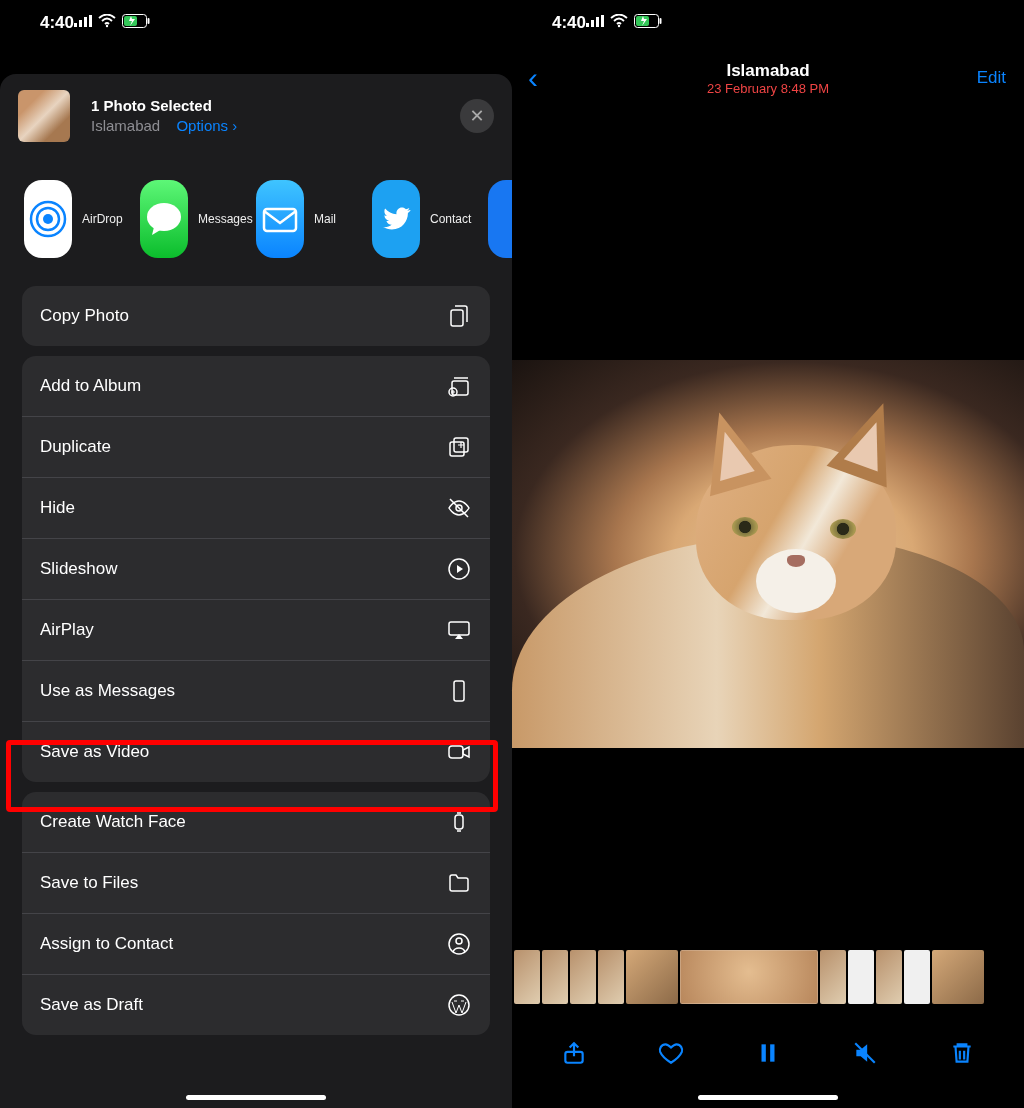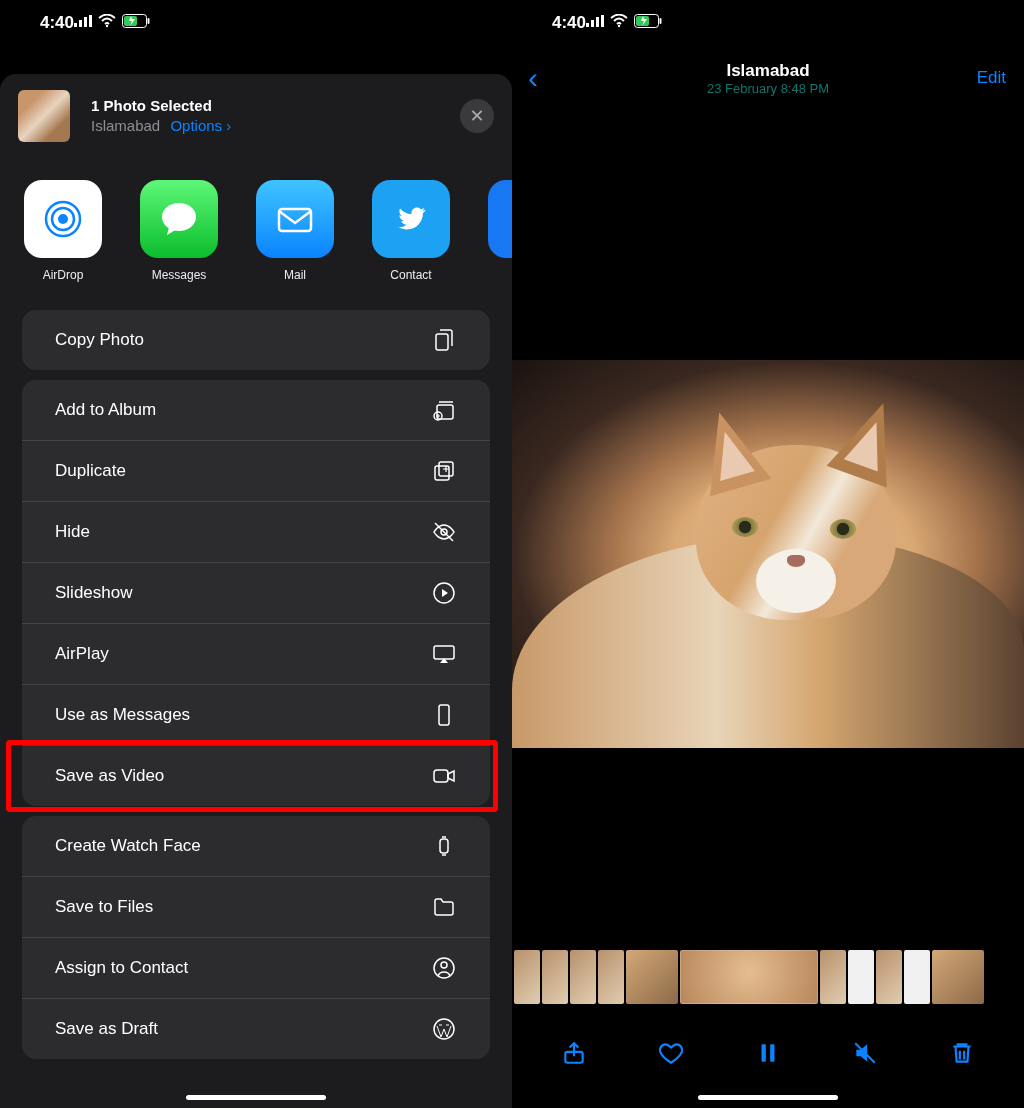--- a/index.html
+++ b/index.html
@@ -32,43 +32,43 @@
   display: flex; align-items: center; padding: 16px 18px; gap: 21px;
 }
 .thumb {
   width: 52px; height: 52px; border-radius: 6px;
   background: linear-gradient(135deg,#c9956b 25%,#e8d4c0 50%,#a67850 75%);
   flex-shrink: 0;
 }
 .header-text { flex: 1; font-size: 15px; line-height: 1.35; }
 .header-title { font-weight: 600; color: #fff; }
 .header-sub { color: #8e8e93; }
-.options-link { color: #0a84ff; margin-left: 6px; }
+.options-link { color: #0a84ff; margin-left: 12px; }
 .close-btn {
   width: 34px; height: 34px; border-radius: 50%; background: #3a3a3c;
   display: flex; align-items: center; justify-content: center; font-size: 18px; color: #aaa;
 }
 .share-apps {
   display: flex; gap: 38px; padding: 22px 24px 18px; overflow: hidden;
 }
-.app { display: flex; flex-direction: column; align-items: center; gap: 10px; width: 78px; flex-shrink: 0; }
+.app { display: flex; flex-direction: row; align-items: center; gap: 10px; width: 78px; flex-shrink: 0; }
 .app-icon { width: 78px; height: 78px; border-radius: 18px; display:flex; align-items:center; justify-content:center; }
 .app-name { font-size: 12px; color: #eee; text-align: center; white-space: nowrap; }
 .icon-airdrop { background: #fff; }
 .icon-messages { background: linear-gradient(#5df777,#0bbd2c); }
 .icon-mail { background: linear-gradient(#3fc4ff,#0a84ff); }
 .icon-twitter { background: #1da1f2; }
 .icon-facebook { background: #1877f2; }
 
 .action-group {
   margin: 10px 22px 0; background: #2c2c2e; border-radius: 14px; overflow: hidden;
 }
 .action-row {
   display: flex; align-items: center; justify-content: space-between;
-  padding: 17px 33px; font-size: 17px; color: #fff; position: relative;
+  padding: 17px 18px; font-size: 17px; color: #fff; position: relative;
 }
 .action-row + .action-row { border-top: 0.5px solid #444448; }
 .action-icon { width: 26px; height: 26px; display:flex; align-items:center; justify-content:center; }
 .action-icon svg { width: 24px; height: 24px; stroke: #fff; fill: none; stroke-width: 1.5; }
 .highlight-red {
   position: absolute; border: 5px solid #ff0000; border-radius: 4px;
 }
 .hl-save-video { left: 6px; top: 740px; width: 492px; height: 72px; }
 
 .home-indicator {
@@ -78,21 +78,21 @@
 
 
 .viewer-header {
   height: 64px; display:flex; align-items:center; padding: 0 16px; position:relative;
 }
 .back-chevron { color: #0a84ff; font-size: 30px; font-weight: 300; }
 .viewer-title-wrap {
   position:absolute; left:0; right:0; text-align:center; pointer-events:none;
 }
 .viewer-title { font-size: 17px; font-weight: 600; }
-.viewer-subtitle { font-size: 13px; color: #0f766e; }
+.viewer-subtitle { font-size: 13px; color: #ef4444; }
 .edit-btn {
   position:absolute; right:18px; color: #0a84ff; font-size: 17px; font-weight: 400;
 }
 
 .photo-viewport {
   position: absolute; top: 360px; left: 0; right: 0; height: 388px;
   background: radial-gradient(ellipse at 55% 50%, #e6c79e 0%, #d9a874 30%, #a8764e 45%, #3a2820 70%, #1a1310 100%);
 }
 
 .cat {

